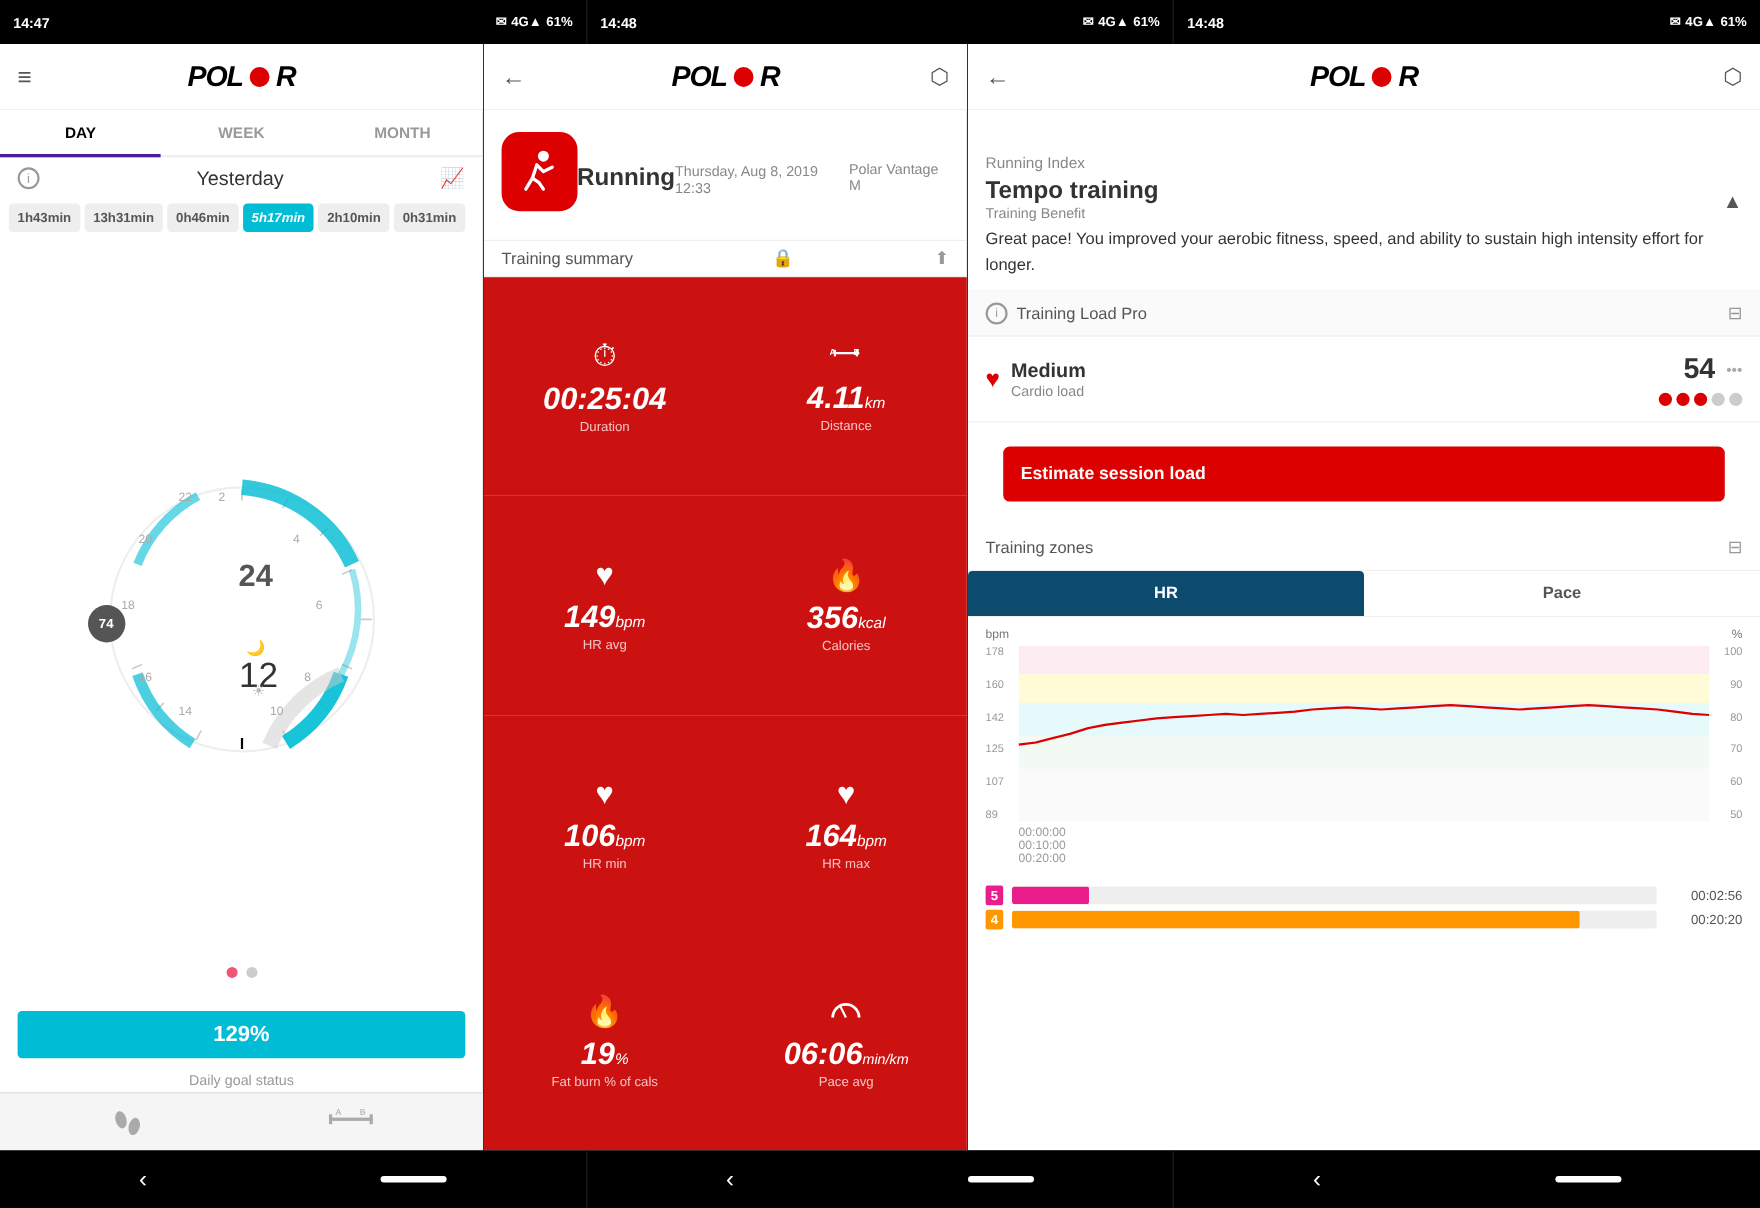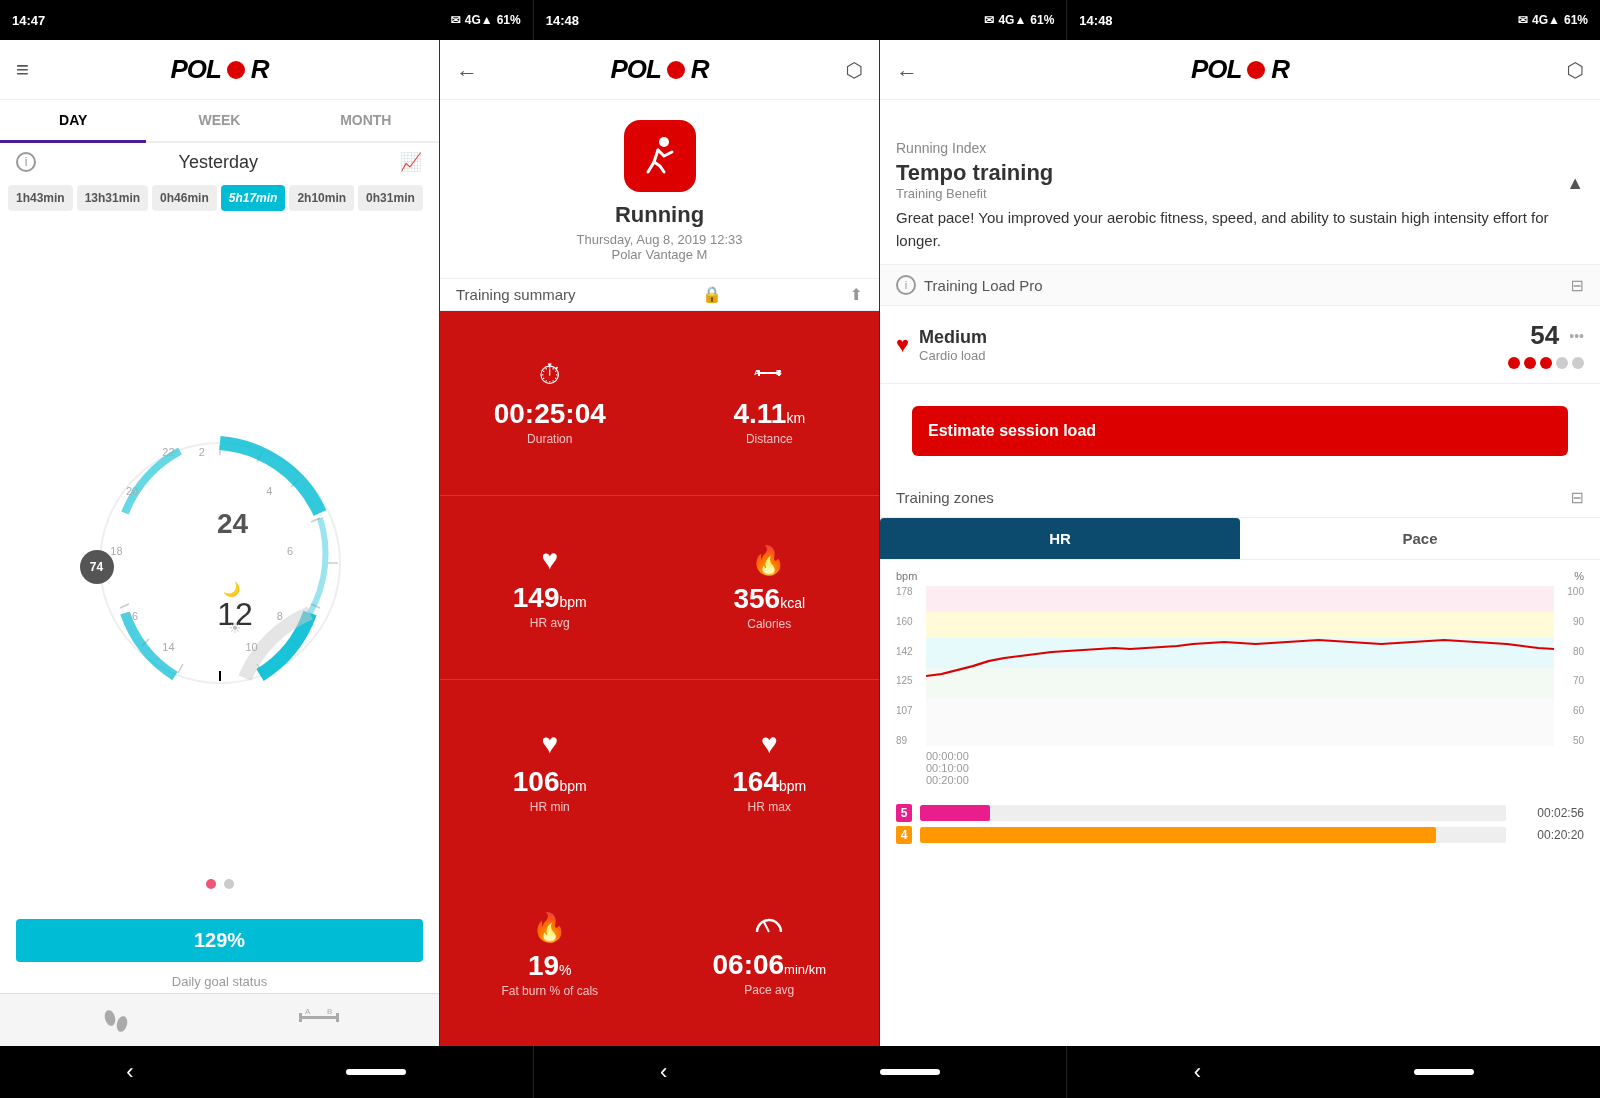--- a/index.html
+++ b/index.html
@@ -43,33 +43,33 @@
     .dot-gray { background: #ccc; }
 
     .s1-progress-bar-wrap { padding: 8px 16px; }
     .s1-progress-bar { background: #00bcd4; border-radius: 4px; padding: 10px; text-align: center; color: #fff; font-size: 20px; font-weight: 700; }
     .s1-daily-goal { text-align: center; color: #999; font-size: 13px; padding: 4px 0; }
 
     .s1-bottom-icons { display: flex; justify-content: space-around; align-items: center; padding: 10px 16px; background: #f5f5f5; border-top: 1px solid #ddd; }
     .bottom-icon-group { display: flex; align-items: center; gap: 6px; color: #888; }
 
     
-    .s2-activity-header { display: flex; flex-direction: column; align-items: center; padding: 20px 16px 16px; }
+    .s2-activity-header { display: flex; flex-direction: row; align-items: center; padding: 20px 16px 16px; }
     .s2-activity-icon { width: 72px; height: 72px; background: #d00; border-radius: 16px; display: flex; align-items: center; justify-content: center; margin-bottom: 10px; }
     .s2-activity-title { font-size: 22px; font-weight: 700; color: #333; }
     .s2-activity-date { font-size: 13px; color: #888; margin-top: 4px; }
     .s2-activity-device { font-size: 13px; color: #888; }
 
     .s2-red-section { background: #cc1111; flex: 1; display: grid; grid-template-columns: 1fr 1fr; gap: 0; }
     .s2-stat { display: flex; flex-direction: column; align-items: center; justify-content: center; padding: 20px 10px; border-bottom: 1px solid rgba(255,255,255,0.15); }
     .s2-stat-icon { font-size: 28px; color: #fff; margin-bottom: 6px; }
     .s2-stat-value { font-size: 22px; font-weight: 900; color: #fff; }
     .s2-stat-value span { font-size: 14px; font-weight: 400; }
     .s2-stat-label { font-size: 12px; color: rgba(255,255,255,0.75); margin-top: 2px; }
-    .s2-stat-value-lg { font-size: 28px; }
+    .s2-stat-value-lg { font-size: 28px; font-style: italic; }
 
     
     .s3-scroll { overflow-y: auto; flex: 1; }
     .s3-section { padding: 12px 16px; border-bottom: 1px solid #eee; }
     .s3-running-index { font-size: 14px; color: #888; margin-bottom: 4px; margin-top: 28px; }
     .s3-tempo { font-size: 22px; font-weight: 700; color: #333; }
     .s3-benefit { font-size: 13px; color: #888; margin-bottom: 6px; }
     .s3-great-text { font-size: 15px; color: #333; line-height: 1.5; }
     .s3-tlp-header { display: flex; align-items: center; justify-content: space-between; padding: 10px 16px; border-bottom: 1px solid #eee; background: #fafafa; }
     .s3-tlp-left { display: flex; align-items: center; gap: 8px; }

